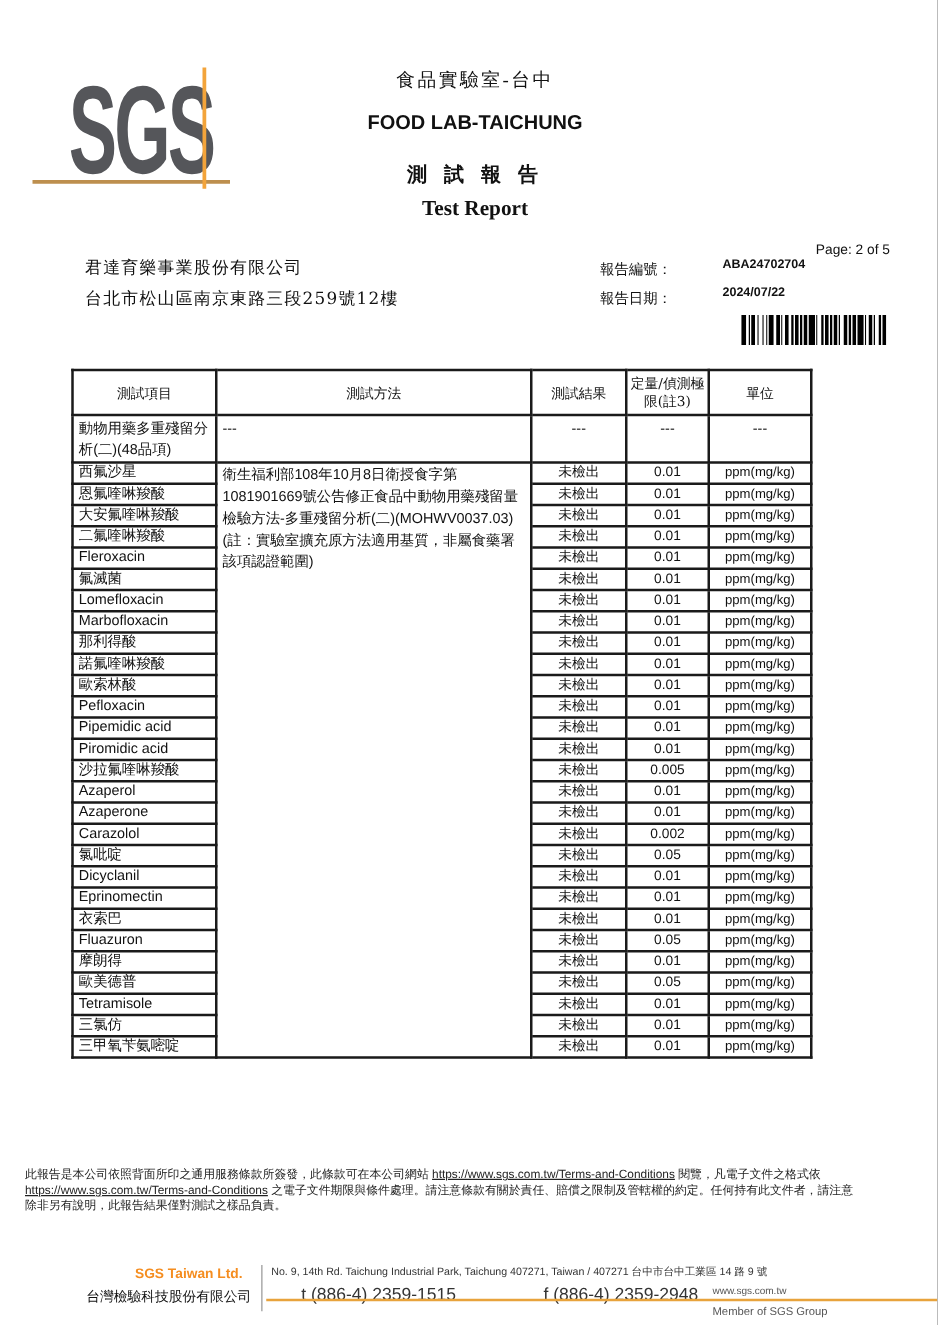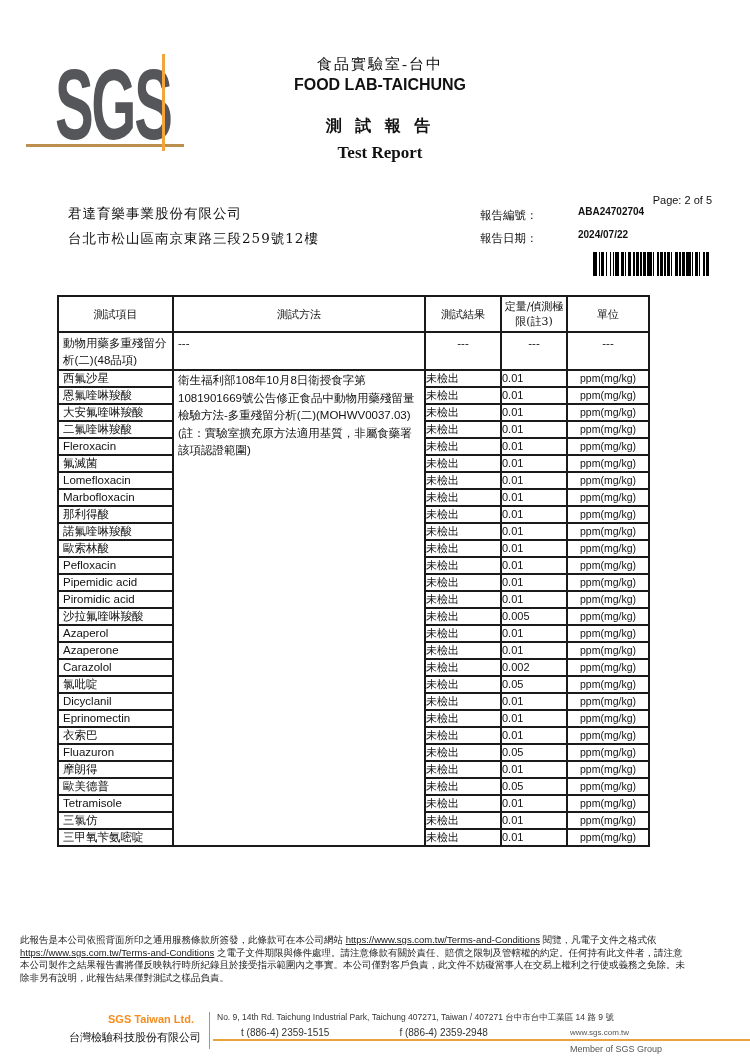--- a/index.html
+++ b/index.html
@@ -13,21 +13,21 @@
   .logo-wrap { position:absolute; left:55px; top:58px; width:120px; height:95px; }
   .logo-text {
     font-family:"Liberation Sans", sans-serif; font-weight:bold; font-size:100px;
     line-height:92px; color:#55565a; letter-spacing:-4px;
     transform:scale(0.58,1); transform-origin:0 0; white-space:nowrap;
   }
   .logo-hline { position:absolute; left:26px; top:144px; width:158px; height:3px; background:#bd8f4e; }
   .logo-vline { position:absolute; left:162px; top:54px; width:3px; height:97px; background:#f3a43b; }
   
   .header-center { position:absolute; left:170px; top:55px; width:420px; text-align:center; }
-  .title-zh { font-family:Liberation Serif, serif; font-size:15px; letter-spacing:2px; margin-bottom:2px; }
+  .title-zh { font-family:Liberation Serif, serif; font-size:15px; letter-spacing:2px; margin-bottom:16px; }
   .title-en { font-family:Liberation Sans, sans-serif; font-weight:bold; font-size:16px; margin-bottom:22px; }
   .subtitle-zh { font-family:"DejaVu Serif","Liberation Serif",serif; font-weight:bold; font-size:16px; letter-spacing:4px; margin-bottom:6px; }
   .subtitle-en { font-family:"Liberation Serif",serif; font-weight:bold; font-size:17px; }
   .page-label { position:absolute; right:38px; top:156px; font-size:11px;margin-top:38px; }
   
   .client-name { position:absolute; left:68px; top:205px; font-family:"DejaVu Serif","Liberation Serif",serif; font-size:13.5px; letter-spacing:1px; }
   .client-addr { position:absolute; left:68px; top:230px; font-family:"DejaVu Serif","Liberation Serif",serif; font-size:13.5px; letter-spacing:1px; }
   .rpt-label { position:absolute; left:480px; font-family:"DejaVu Serif","Liberation Serif",serif; font-size:11.5px; }
   .rpt-value { position:absolute; left:578px; font-weight:bold; font-size:10px; }
   .lbl-no { top:208px; } .val-no { top:206px; }
@@ -39,38 +39,38 @@
   table.results {
     position:absolute; left:57px; top:295px; width:591px;
     border-collapse:collapse; table-layout:fixed;
   }
   table.results th, table.results td { border:2px solid #1a1a1a; overflow:hidden; }
   table.results th {
     font-family:"DejaVu Serif","Liberation Serif",serif; font-weight:normal;
     font-size:11px; height:34px; text-align:center; padding:2px; line-height:15px;
   }
   td.c-item { font-size:11.5px; padding:0 3px 0 4px; height:16px; line-height:15px; text-align:left; }
-  td.c-mid  { font-size:11px; text-align:left; height:16px; line-height:15px; }
+  td.c-mid  { font-size:11px; text-align:center; height:16px; line-height:15px; }
   td.c-unit { font-size:10.5px; text-align:center; height:16px; line-height:15px; }
   tr.section-row td { vertical-align:top; padding-top:2px; height:36px; font-size:11.5px; line-height:17px; }
   tr.section-row td.c-mid, tr.section-row td.c-unit { text-align:center; }
   td.method-cell {
     vertical-align:top; text-align:left; font-size:11.5px; line-height:17.5px;
     padding:1px 3px 0 4px;
   }
   
   .disclaimer { position:absolute; left:20px; top:934px; width:715px; overflow:hidden; }
   .disclaimer .dline { font-size:9.5px; line-height:12.6px; white-space:nowrap; color:#222; }
   .disclaimer .dlink { text-decoration:underline; color:#222; }
   
   .cf-company-en { position:absolute; left:96px; top:1013px; width:110px; text-align:center; color:#f58d1f; font-weight:bold; font-size:11px; }
   .cf-company-zh { position:absolute; left:60px; top:1030px; width:150px; text-align:center; font-family:"DejaVu Serif","Liberation Serif",serif; font-size:11px; }
   .cf-divider { position:absolute; left:209px; top:1012px; width:1px; height:37px; background:#999; }
   .cf-address { position:absolute; left:217px; top:1012px; width:520px; font-size:8.5px; color:#333; white-space:nowrap; overflow:hidden; }
-  .cf-phones  { position:absolute; left:217px; top:1027px; font-size:10px; color:#333;padding-left:24px; }
+  .cf-phones  { position:absolute; left:217px; top:1027px; font-size:14px; color:#333;padding-left:24px; }
   .cf-fax { margin-left:70px; }
   .cf-web { position:absolute; left:570px; top:1028px; font-size:8px; color:#555; }
   .cf-orange-line { position:absolute; left:213px; top:1039px; width:537px; height:2px; background:#e8a33c; }
   .cf-member { position:absolute; left:570px; top:1044px; font-size:9px; color:#555; }
 </style>
 </head>
 <body>
 
 <div class="page">
 
@@ -290,21 +290,20 @@
           <td class="c-mid">未檢出</td>
           <td class="c-mid">0.01</td>
           <td class="c-unit">ppm(mg/kg)</td>
         </tr>
       </tbody>
   </table>
 
   <div class="disclaimer">
       <div class="dline"><span>此報告是本公司依照背面所印之通用服務條款所簽發，此條款可在本公司網站 </span><span class="dlink">https://www.sgs.com.tw/Terms-and-Conditions</span><span> 閱覽，凡電子文件之格式依</span></div>
       <div class="dline"><span class="dlink">https://www.sgs.com.tw/Terms-and-Conditions</span><span> 之電子文件期限與條件處理。請注意條款有關於責任、賠償之限制及管轄權的約定。任何持有此文件者，請注意</span></div>
-      <div class="dline"><span>本公司製作之結果報告書將僅反映執行時所紀錄且於接受指示範圍內之事實。本公司僅對客戶負責，此文件不妨礙當事人在交易上權利之行使或義務之免除。未</span></div>
       <div class="dline"><span>除非另有說明，此報告結果僅對測試之樣品負責。</span></div>
     </div>
 
   <div class="cf-company-en">SGS Taiwan Ltd.</div>
   <div class="cf-company-zh">台灣檢驗科技股份有限公司</div>
   <div class="cf-divider"></div>
   <div class="cf-address">No. 9, 14th Rd. Taichung Industrial Park, Taichung 407271, Taiwan / 407271 台中市台中工業區 14 路 9 號</div>
   <div class="cf-phones"><span>t (886-4) 2359-1515</span><span class="cf-fax">f (886-4) 2359-2948</span></div>
   <div class="cf-web">www.sgs.com.tw</div>
   <div class="cf-orange-line"></div>

